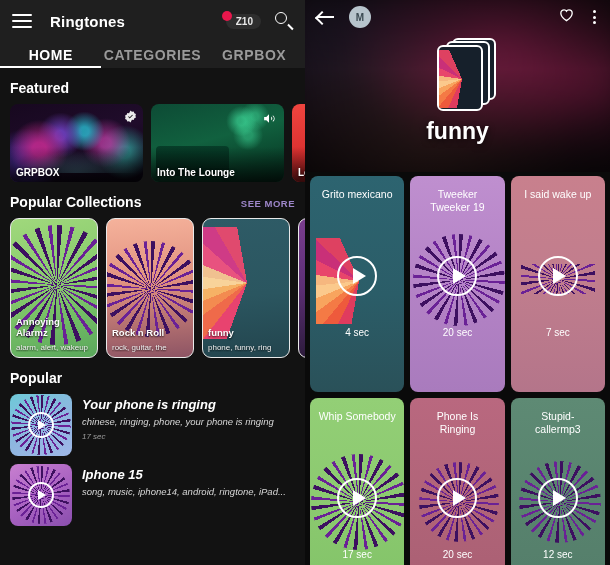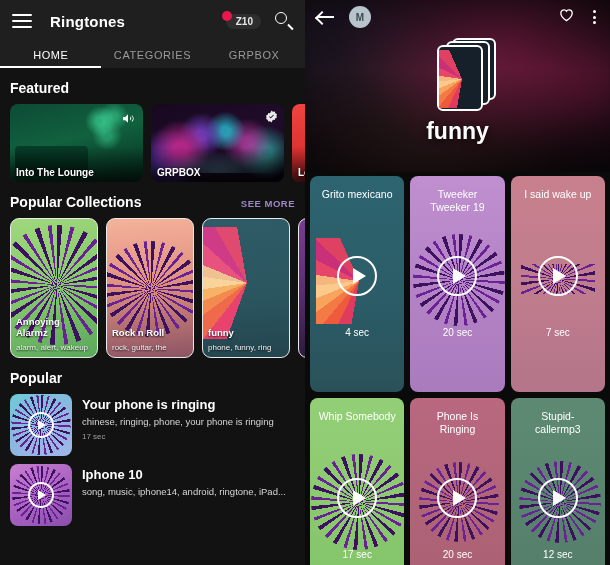--- a/index.html
+++ b/index.html
@@ -37,21 +37,21 @@
   }
   .coin-badge .txt { color: #e8e8e8; font-size: 10px; font-weight: bold; }
   .search-ico { width: 18px; height: 18px; position: relative; cursor: pointer; }
   .search-ico i { position: absolute; width: 12px; height: 12px; border: 1.8px solid #fff;
     border-radius: 50%; top: 0; left: 0; }
   .search-ico b { position: absolute; width: 7px; height: 1.8px; background: #fff;
     transform: rotate(45deg); bottom: 2px; right: -1px; }
 
   .tabs { height: 26px; background: #1f1f1f; display: flex; position: relative; }
   .tab { flex: 1; display: flex; align-items: center; justify-content: center;
-    color: #9a9a9a; font-size: 11px; font-weight: normal; letter-spacing: .6px; cursor: pointer; }
+    color: #9a9a9a; font-size: 14px; font-weight: bold; letter-spacing: .6px; cursor: pointer; }
   .tab.active { color: #fff; }
   .tab-underline { position: absolute; bottom: 0; left: 0; width: 101px; height: 2.5px; background: #fff; }
 
   .scroll { position: absolute; top: 68px; left: 0; right: 0; bottom: 0; overflow: hidden; }
   .section-head { display: flex; align-items: baseline; padding: 12px 10px 8px 10px; }
   .section-title { color: #fff; font-size: 14px; font-weight: bold; }
   .see-more { margin-left: auto; color: #9d86c9; font-size: 9.5px; font-weight: bold; letter-spacing: .5px; cursor: pointer; }
 
   .hrow { display: flex; gap: 8px; padding-left: 10px; }
 
@@ -130,21 +130,21 @@
   .pitem { display: flex; gap: 10px; margin-bottom: 8px; cursor: pointer; }
   .pthumb { width: 62px; height: 62px; border-radius: 8px; position: relative;
     overflow: hidden; flex: 0 0 auto; }
   .t-blue { background: linear-gradient(150deg, #6ec9d8 0%, #8fb6e0 55%, #9fb8e8 100%); }
   .t-violet { background: linear-gradient(150deg, #c87fd0 0%, #a761c0 55%, #8a4fae 100%); }
   .play-ring { position: absolute; left: 50%; top: 50%; transform: translate(-50%,-50%);
     width: 26px; height: 26px; border: 2px solid #fff; border-radius: 50%; z-index: 5;
     display: flex; align-items: center; justify-content: center; }
   .play-ring::after { content: ""; width: 0; height: 0; margin-left: 2px;
     border-left: 8px solid #fff; border-top: 5px solid transparent; border-bottom: 5px solid transparent; }
-  .pmeta { padding-top: 3px; min-width: 0; }
+  .pmeta { padding-top: 3px; min-width: 0; font-style: italic; }
   .pname { color: #fff; font-size: 13px; font-weight: bold; line-height: 16px; }
   .ptags { color: #d6d6d6; font-size: 9.5px; margin-top: 3px; white-space: nowrap;
     overflow: hidden; text-overflow: ellipsis; max-width: 215px; }
   .pdur { color: #9e9e9e; font-size: 8px; margin-top: 5px; }
 
   
   .right { width: 305px; height: 565px; background: #0a0a0a; position: relative; overflow: hidden; }
   .hero { position: absolute; top: 0; left: 0; right: 0; height: 172px; overflow: hidden; }
   .hero-bg { position: absolute; inset: -20px;
     background:
@@ -228,45 +228,45 @@
       <div class="tab-underline"></div>
     </div>
 
     <div class="scroll">
 
       <div class="section-head">
         <div class="section-title">Featured</div>
       </div>
       <div class="hrow">
         <div class="fcard">
+          <div class="art-grpbox"></div>
+          <div class="shade"></div>
+          <div class="verified">
+            <svg width="13" height="13" viewBox="0 0 24 24">
+              <path fill="#eaeaea" d="M12 1l2.6 2.1 3.3-.4 1.2 3.1 3 1.5-1 3.2 1 3.2-3 1.5-1.2 3.1-3.3-.4L12 23l-2.6-2.1-3.3.4-1.2-3.1-3-1.5 1-3.2-1-3.2 3-1.5 1.2-3.1 3.3.4z"></path>
+              <path fill="#1a1a1a" d="M10.6 15.6l-3-3 1.2-1.2 1.8 1.8 4.6-4.6 1.2 1.2z"></path>
+            </svg>
+          </div>
+          <div class="label">GRPBOX</div>
+        </div>
+
+        <div class="fcard">
           <div class="art-lounge"></div>
           <div class="shade"></div>
           <div class="spk">
             <svg width="14" height="13" viewBox="0 0 24 24">
               <path fill="#fff" d="M3 9v6h4l5 5V4L7 9H3z"></path>
               <path fill="#fff" d="M16 8.5c1.3.9 2 2.1 2 3.5s-.7 2.6-2 3.5v-7z"></path>
               <path fill="#fff" d="M19 5.8c2.2 1.5 3.4 3.7 3.4 6.2S21.2 16.7 19 18.2v-1.9c1.4-1.2 2.1-2.7 2.1-4.3s-.7-3.1-2.1-4.3V5.8z"></path>
             </svg>
           </div>
           <div class="label">Into The Lounge</div>
         </div>
 
         <div class="fcard">
-          <div class="art-grpbox"></div>
-          <div class="shade"></div>
-          <div class="verified">
-            <svg width="13" height="13" viewBox="0 0 24 24">
-              <path fill="#eaeaea" d="M12 1l2.6 2.1 3.3-.4 1.2 3.1 3 1.5-1 3.2 1 3.2-3 1.5-1.2 3.1-3.3-.4L12 23l-2.6-2.1-3.3.4-1.2-3.1-3-1.5 1-3.2-1-3.2 3-1.5 1.2-3.1 3.3.4z"></path>
-              <path fill="#1a1a1a" d="M10.6 15.6l-3-3 1.2-1.2 1.8 1.8 4.6-4.6 1.2 1.2z"></path>
-            </svg>
-          </div>
-          <div class="label">GRPBOX</div>
-        </div>
-
-        <div class="fcard">
           <div class="art-love"></div>
           <div class="shade"></div>
           <div class="label">Love</div>
         </div>
       </div>
 
       <div class="section-head">
         <div class="section-title">Popular Collections</div>
         <div class="see-more">SEE MORE</div>
       </div>
@@ -310,21 +310,21 @@
             <div class="pdur">17 sec</div>
           </div>
         </div>
 
         <div class="pitem">
           <div class="pthumb t-violet">
             <div class="burst b-purple" style="width:58px;height:58px;left:2px;top:2px;"></div>
             <div class="play-ring"></div>
           </div>
           <div class="pmeta">
-            <div class="pname">Iphone 10</div>
+            <div class="pname">Iphone 15</div>
             <div class="ptags">song, music, iphone14, android, ringtone, iPad...</div>
             <div class="pdur"></div>
           </div>
         </div>
       </div>
     </div>
   </div>
 
   <div class="right">
 

